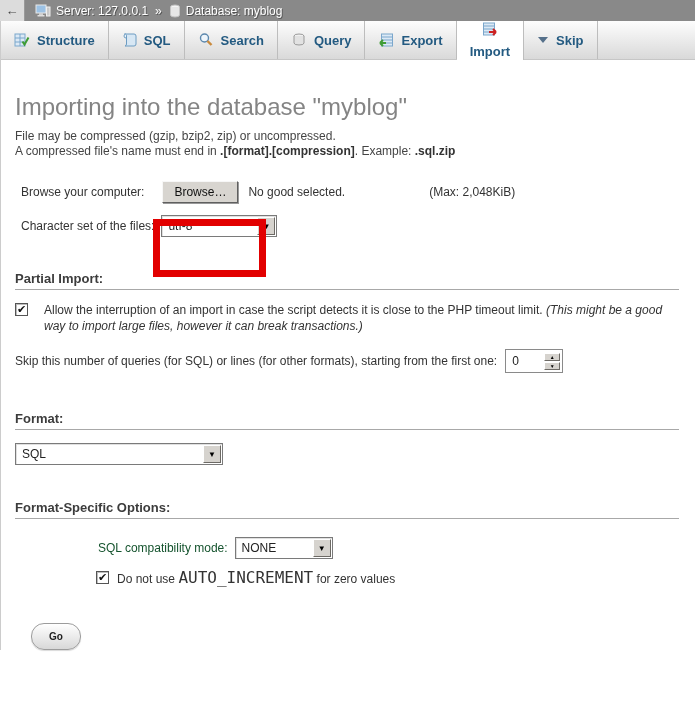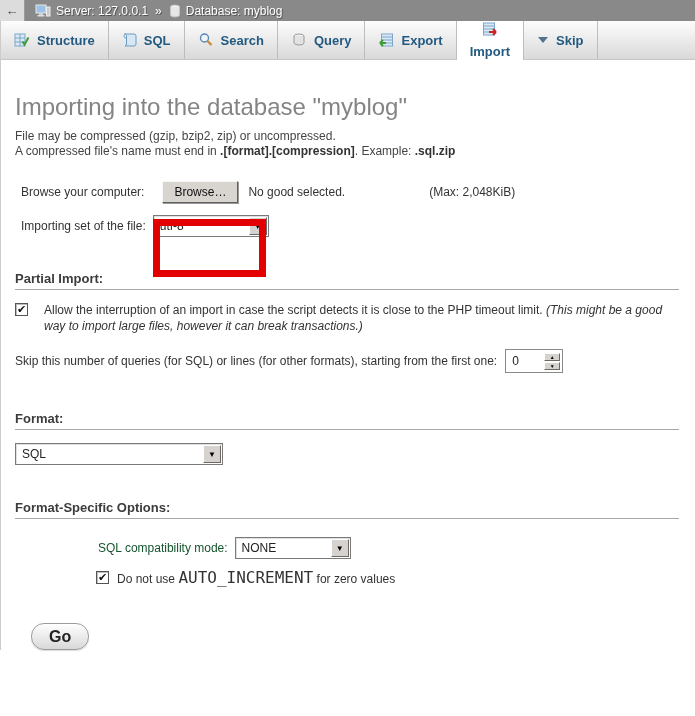--- a/index.html
+++ b/index.html
@@ -81,32 +81,32 @@
 
   .allow-row { margin-top:12px; display:flex; gap:16px; align-items:flex-start; }
   .allow-text { width:652px; line-height:16px; color:#333; }
   .allow-row .cbox { margin-top:1px; }
 
   .skip-row .spin { margin-left:8px; }
   .skip-label { color:#333; }
 
   .format-select { margin-top:13px; width:208px; }
   .charset-select { width:116px; margin-left:7px; }
-  .compat-select { width:116px; margin-left:7px; }
+  .compat-select { width:98px; margin-left:7px; }
 
   .browse-label, .charset-label { color:#333; }
   .browse-btn { margin-left:18px; }
   .nofile { margin-left:10px; color:#333; }
   .maxsize { margin-left:84px; color:#333; }
   .compat-label { color:#14532d; }
   .zero-label { margin-left:8px; color:#333; }
 
   .go-btn { margin:36px 0 0 16px; height:27px; padding:0 17px; border-radius:13px;
             border:1px solid #9c9c9c; background:linear-gradient(#ffffff,#d8d8d8);
-            font-weight:bold; font-size:16px; color:#222; cursor:pointer;
+            font-weight:bold; font-size:10px; color:#222; cursor:pointer;
             font-family:"Liberation Sans",sans-serif; box-shadow:0 1px 1px rgba(0,0,0,.15); }
 
   
   .red-box { position:absolute; left:153px; top:219px; width:113px; height:58px;
              border:7px solid #e20000; pointer-events:none; z-index:10; }
 </style>
 </head>
 <body>
 
 <div class="window">
@@ -222,21 +222,21 @@
       </div>
 
       <div class="row browse-row">
         <span class="browse-label">Browse your computer:</span>
         <button class="wbtn browse-btn">Browse…</button>
         <span class="nofile">No good selected.</span>
         <span class="maxsize">(Max: 2,048KiB)</span>
       </div>
 
       <div class="row charset-row">
-        <span class="charset-label">Importing set of the file:</span>
+        <span class="charset-label">Character set of the files:</span>
         <div class="wselect charset-select">
           <span class="val">utf-8</span>
           <span class="arrow-btn"></span>
         </div>
       </div>
 
       
       <div class="section-heading sh2">Partial Import:</div>
       <div class="allow-row">
         <span class="cbox checked"></span>

